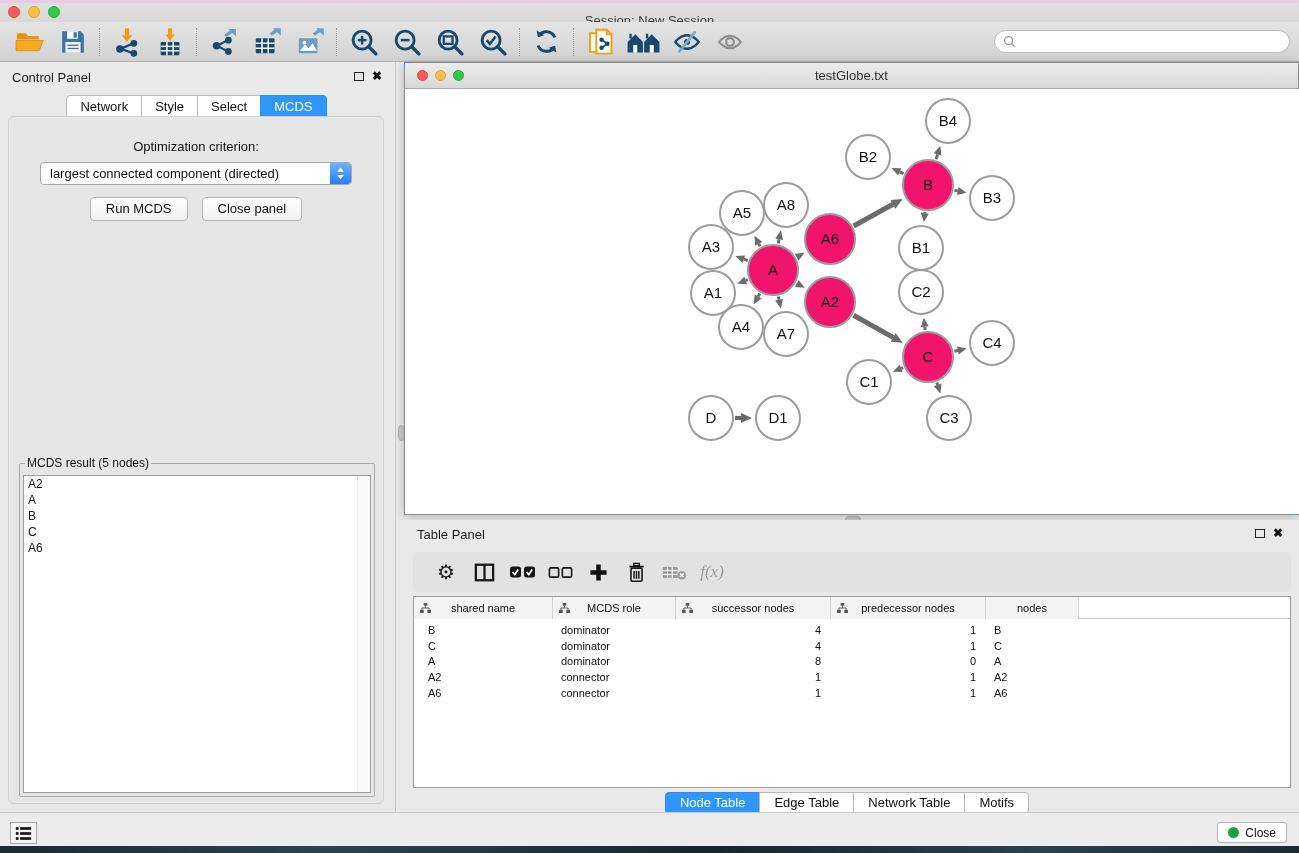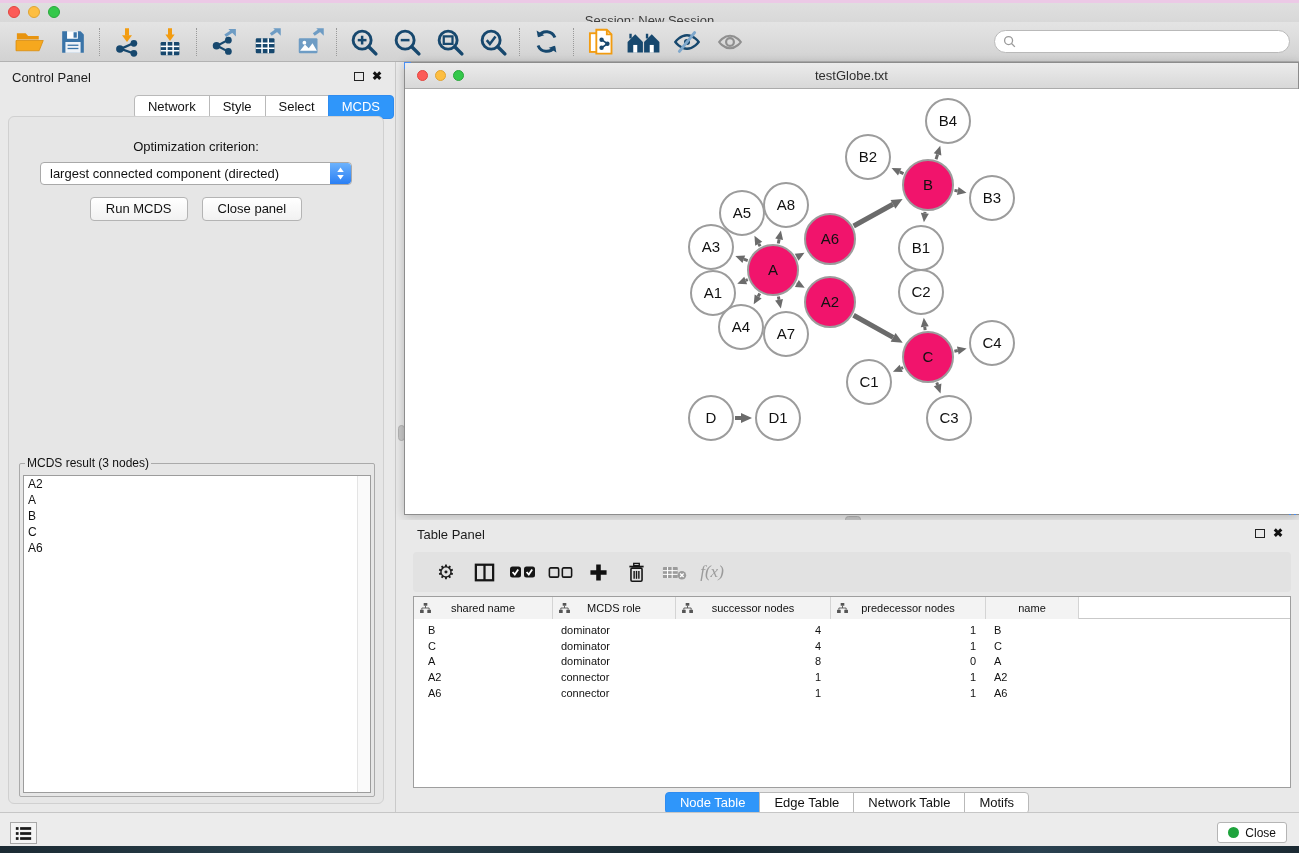--- a/index.html
+++ b/index.html
@@ -29,21 +29,21 @@
   .search input { border:none; outline:none; flex:1; height:18px; font-size:12px; background:transparent; margin-left:5px; }
 
   
   .control-panel { position:absolute; left:0; top:62px; width:394px; height:750px; background:#e9e9e9; }
   .panel-header { position:relative; height:26px; }
   .panel-title { position:absolute; left:12px; top:8px; font-size:13px; color:#1c1c1c; }
   .wctl { position:absolute; top:8px; display:flex; gap:8px; }
   .control-panel .wctl { right:12px; }
   .float-box { width:10px; height:9px; border:1.5px solid #222; display:inline-block; margin-top:2px; }
   .close-x { font-size:12px; font-weight:bold; color:#111; line-height:13px; }
-  .ctabs { position:absolute; left:0; top:33px; width:394px; display:flex; justify-content:flex-end; }
+  .ctabs { position:absolute; left:0; top:33px; width:394px; display:flex; justify-content:center; }
   .ctab { font-size:13px; color:#111; background:#fff; border:1px solid #b9b9b9; margin-left:-1px;
     padding:3px 13px 4px; }
   .ctab:first-child { border-radius:4px 0 0 4px; }
   .ctab:last-child { border-radius:0 4px 4px 0; }
   .ctab.active { background:#2f96fa; border-color:#2f8cf0; color:#fff; }
   .panel-body { position:absolute; left:8px; right:10px; top:54px; bottom:8px;
     background:#e6e6e6; border:1px solid #d0d0d0; border-radius:6px; }
   .opt-label { text-align:center; margin-top:22px; font-size:13px; color:#111; }
   .combo { display:flex; width:312px; height:23px; margin:8px auto 0; background:#fff;
     border:1px solid #a9a9a9; border-radius:4px; overflow:hidden; }
@@ -326,21 +326,21 @@
               <path d="M5 1.2l3.6 5H1.4z" fill="#fff"></path>
               <path d="M5 14.8l3.6-5H1.4z" fill="#fff"></path>
             </svg>
         </div>
       </div>
       <div class="btn-row">
         <button class="pbtn">Run MCDS</button>
         <button class="pbtn">Close panel</button>
       </div>
       <fieldset class="mcds">
-        <legend>MCDS result (3 nodes)</legend>
+        <legend>MCDS result (5 nodes)</legend>
         <div class="listbox">
           <div class="track"></div>
         <div class="li">A2</div>
             <div class="li">A</div>
             <div class="li">B</div>
             <div class="li">C</div>
             <div class="li">A6</div>
           </div>
       </fieldset>
     </div>
@@ -545,21 +545,21 @@
           <div class="th" style="width: 155px;">
             <span class="sort-ic"><svg width="11" height="10" viewBox="0 0 12 11">
                 <rect x="4" y="0" width="4" height="3" fill="#555"></rect>
                 <rect x="0" y="7.5" width="4" height="3.5" fill="#555"></rect>
                 <rect x="8" y="7.5" width="4" height="3.5" fill="#555"></rect>
                 <path d="M6 3v2.5M2 7.5V5.5h8v2" stroke="#555" fill="none"></path>
               </svg></span>
             <span>predecessor nodes</span>
           </div>
           <div class="th" style="width: 93px;">
-            <span>name</span>
+            <span>nodes</span>
           </div>
         </div>
       <div>
           <div class="tr">
             <div class="td first" style="width: 139px;">B</div>
             <div class="td left" style="width: 123px;">dominator</div>
             <div class="td num" style="width: 155px;">4</div>
             <div class="td num" style="width: 155px;">1</div>
             <div class="td left" style="width: 93px;">B</div>
           </div>

